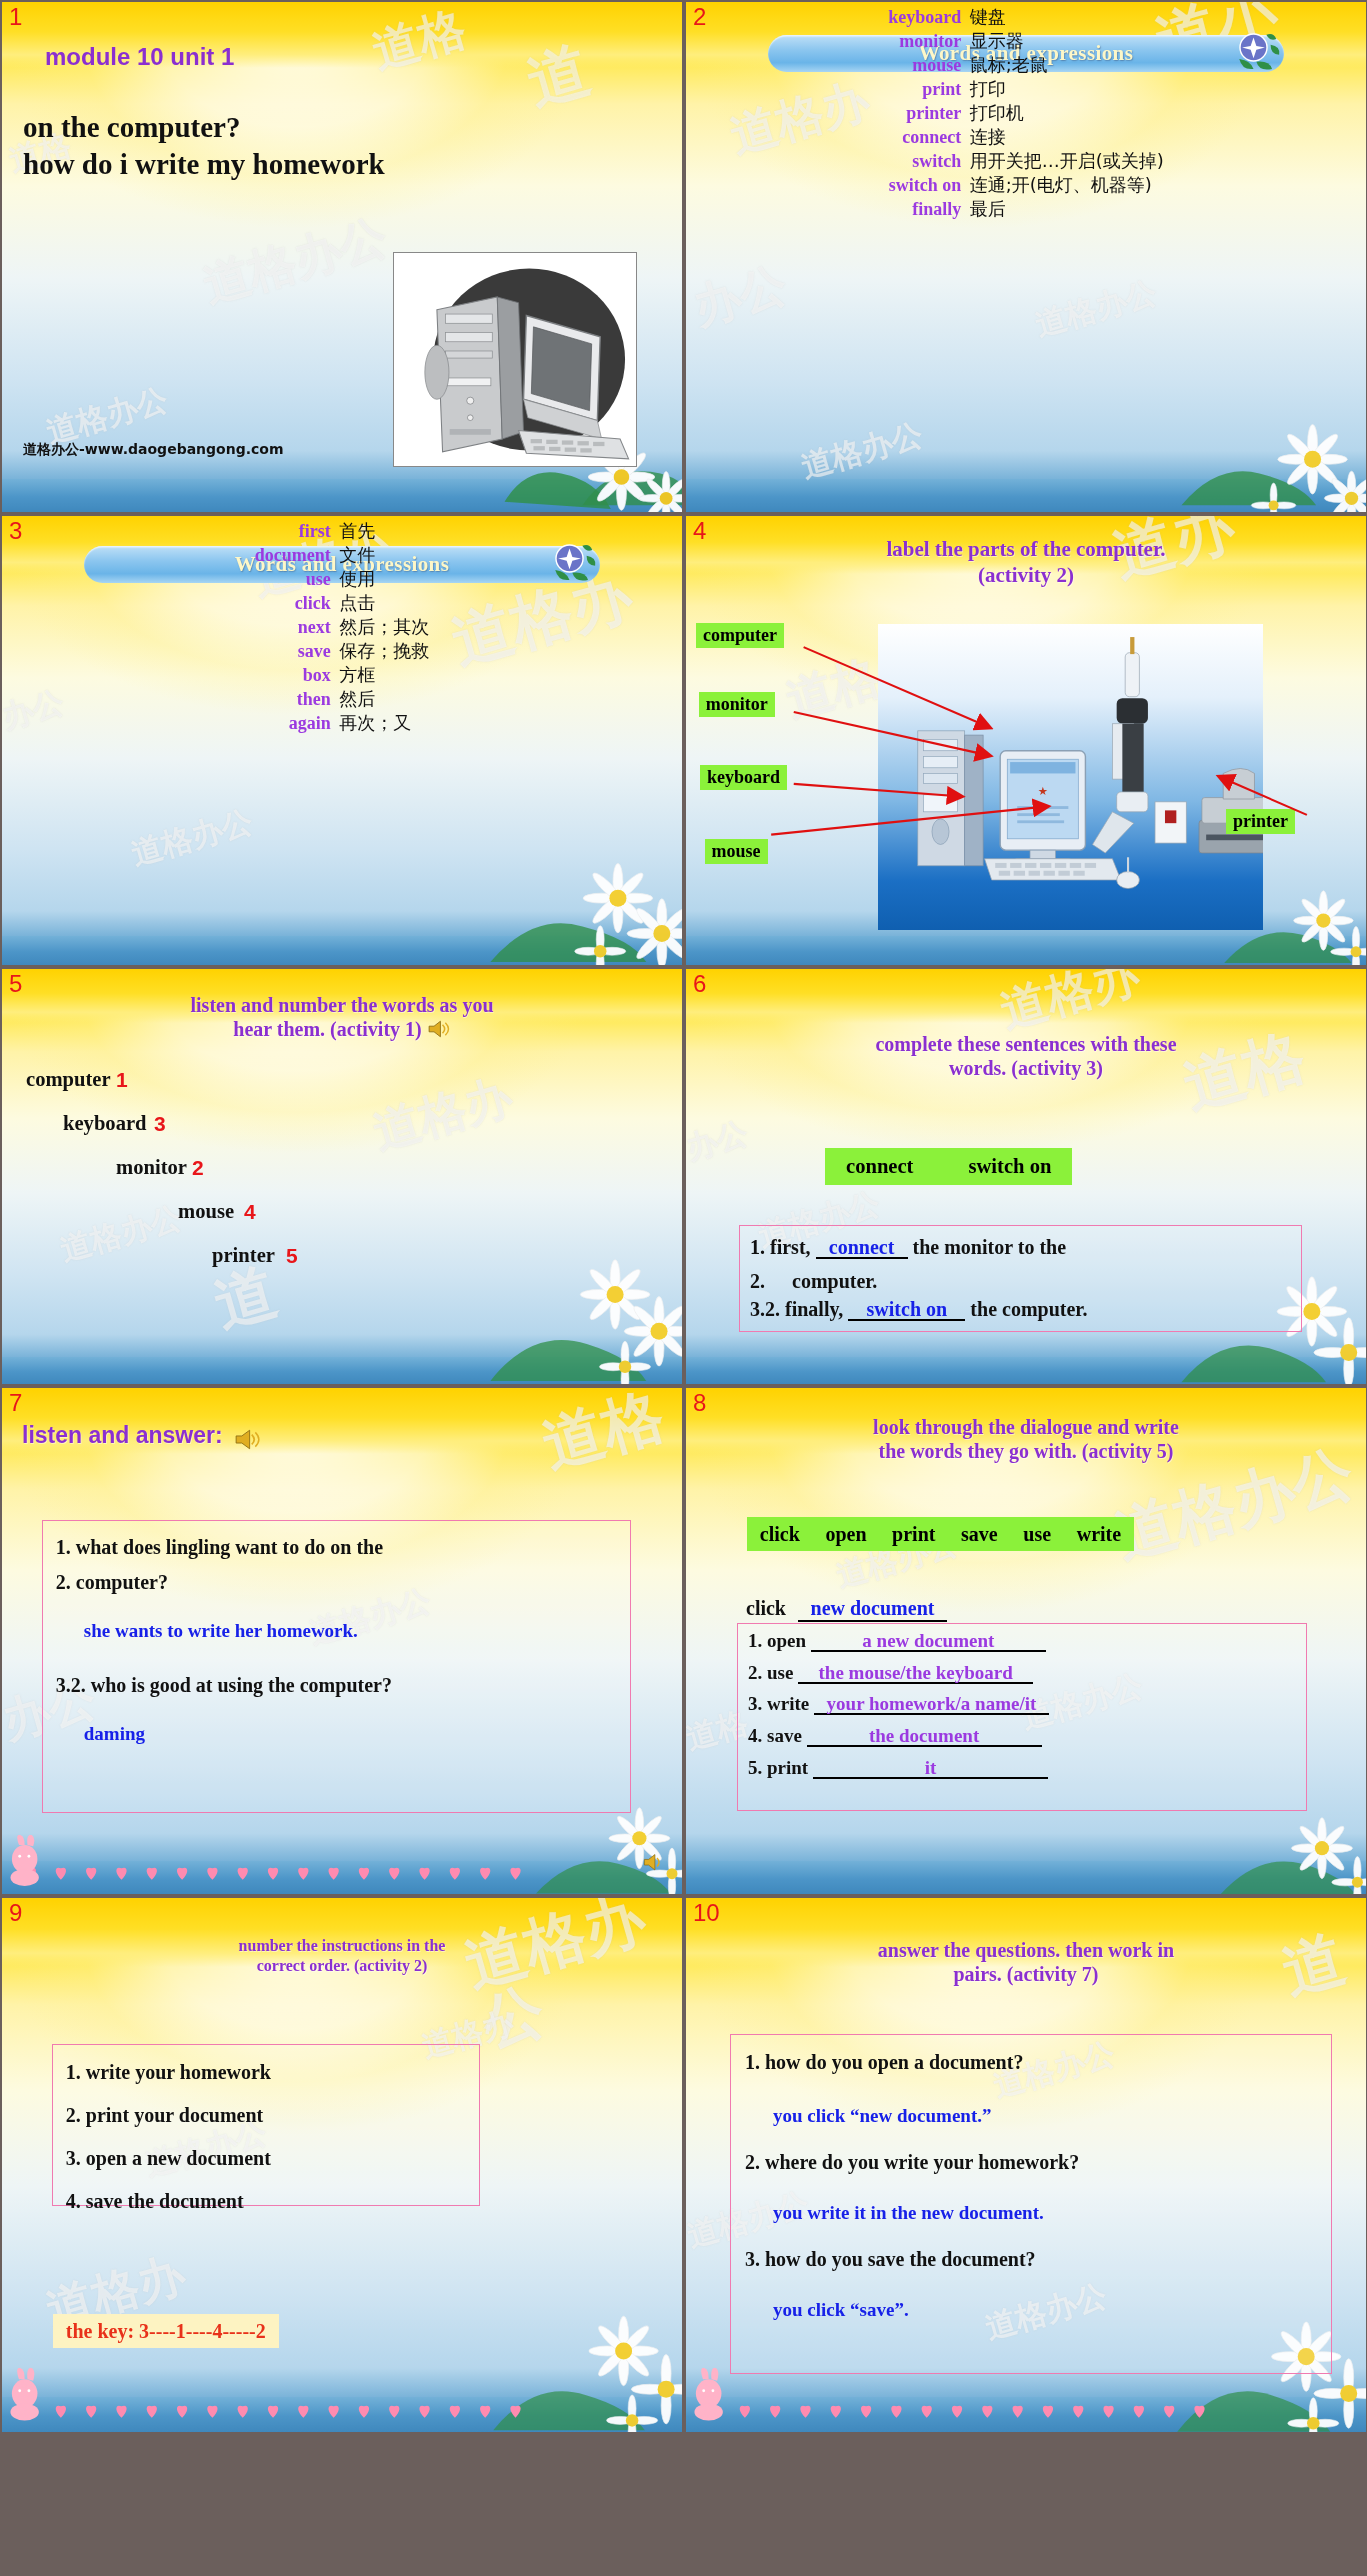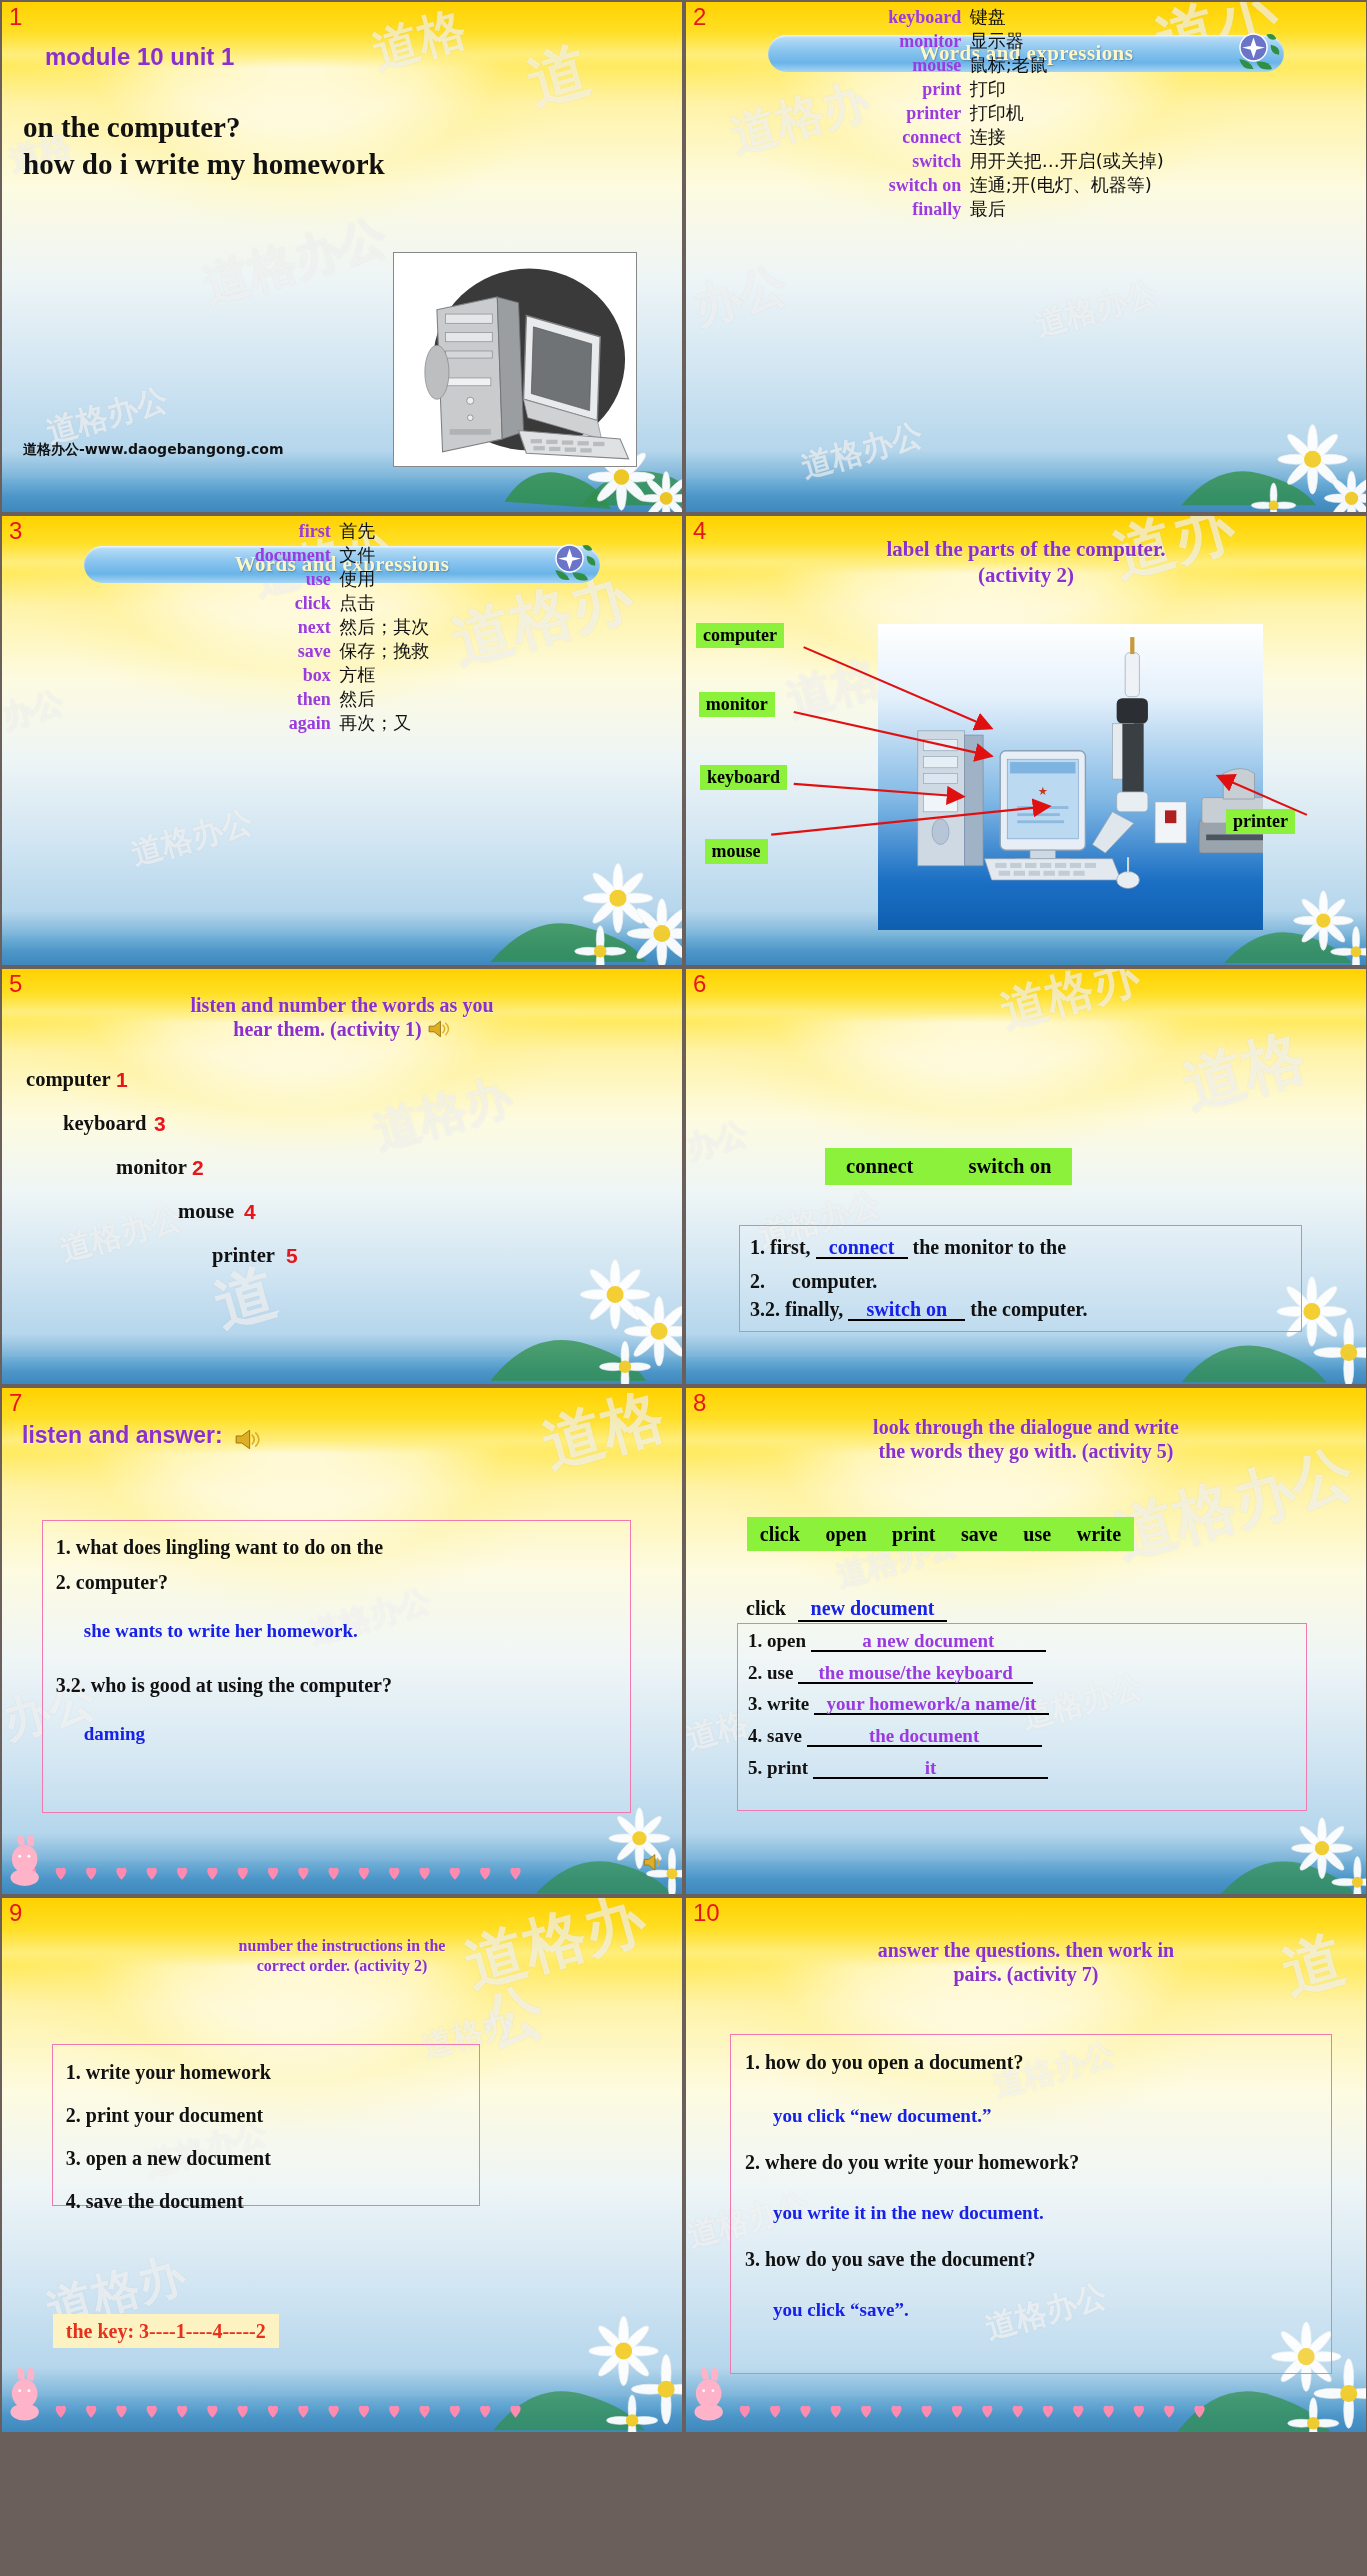--- a/index.html
+++ b/index.html
@@ -584,20 +584,24 @@
     <div class="glow"></div>
     <div class="topband"></div>
     <div class="bottomband"></div>
     <div class="num">6</div>
 
     <div class="wm r" style="left:313px;top:0px;">道格办</div>
     <div class="wm r t" style="left:497px;top:71px;">道格</div>
     <div class="wm r s" style="left:71px;top:235px;">道格办公</div>
     <div class="wm r s" style="left:0px;top:156px;">办公</div>
 
+    <div class="title-purple" style="position:absolute;left:0;right:0;top:63px;font-size:20px;padding:0 50px;">
+      <div>complete these sentences with these</div>
+      <div>words. (activity 3)</div>
+    </div>
 
     <div style="position:absolute;left:139px;top:179px;z-index:22;">
       <div style="background:#8bf13a;padding:7px 21px;display:flex;gap:55px;">
         <span style="font-size:20.6px;font-weight:700;font-family:'Liberation Serif',serif;color:#000;">connect</span>
         <span style="font-size:20.6px;font-weight:700;font-family:'Liberation Serif',serif;color:#000;">switch on</span>
       </div>
     </div>
 
     <div class="pinkbox" style="position:absolute;left:53px;top:256px;width:561px;height:105px;z-index:20;">
       <div style="padding:11.4px 10px 0 10px;font-family:'Liberation Serif',serif;font-size:20px;font-weight:700;color:#111;line-height:1.0;">

